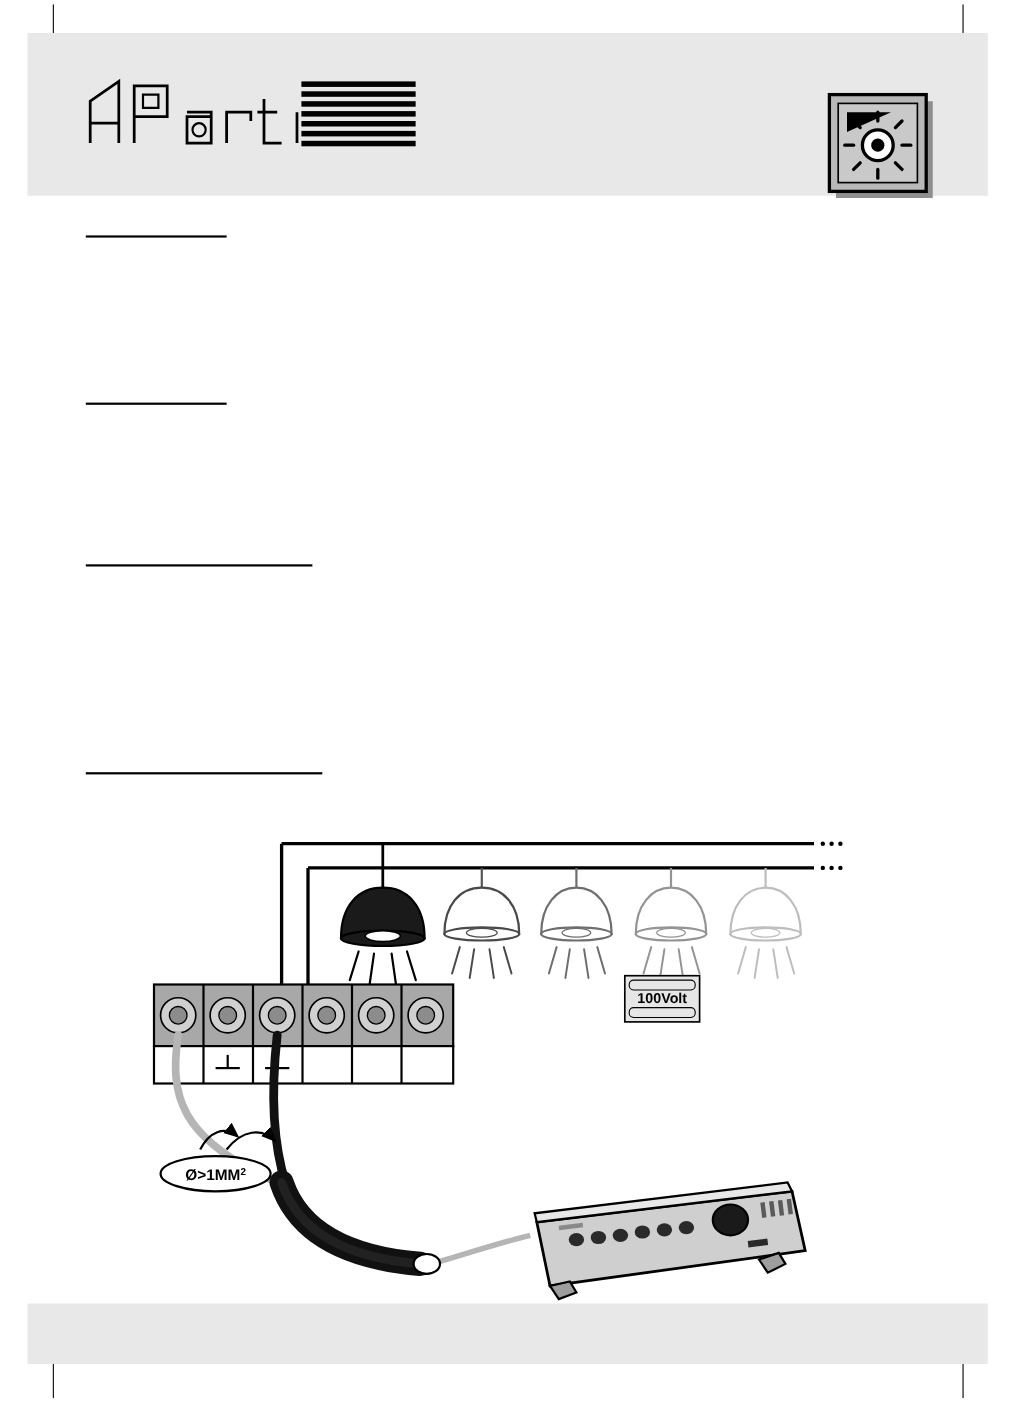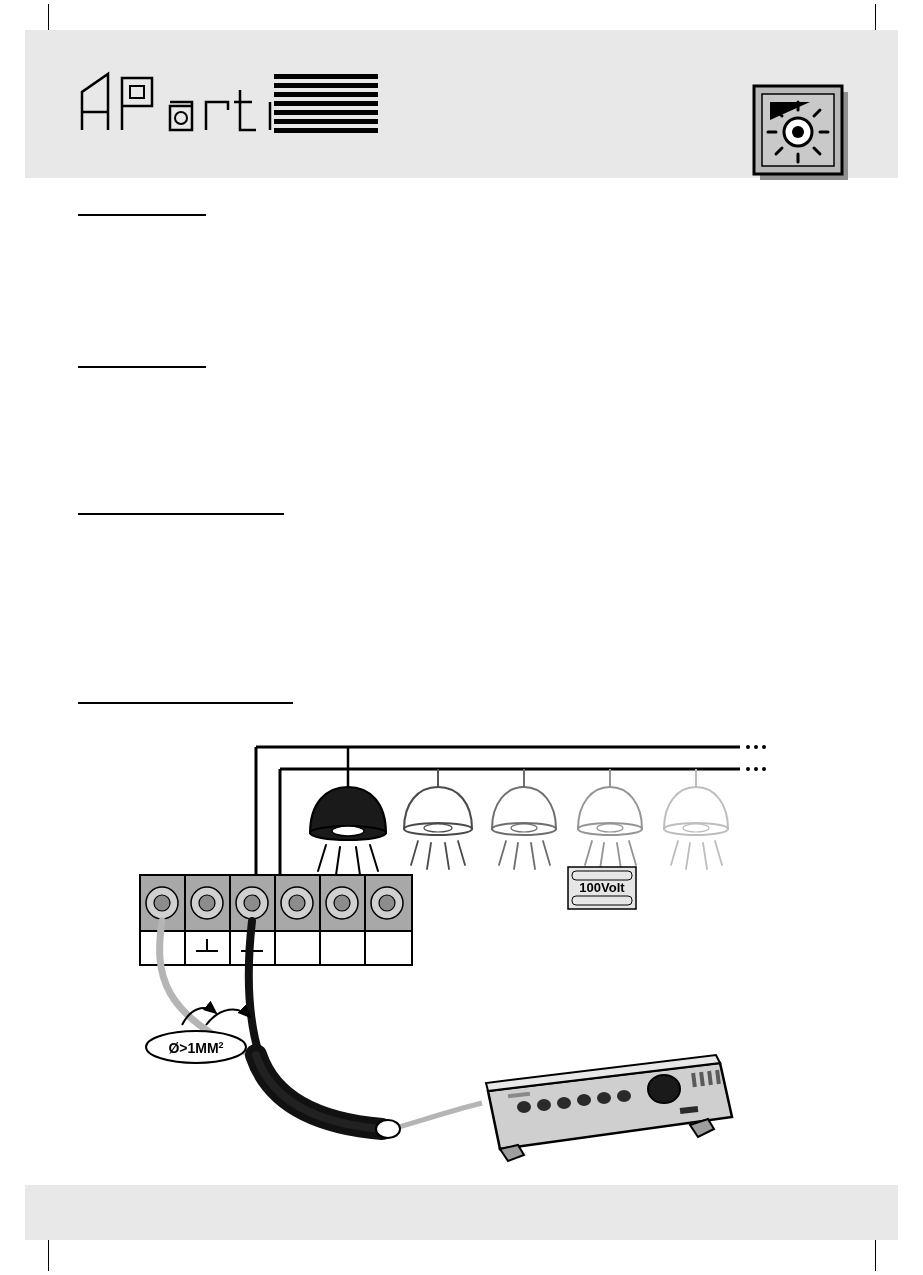--- a/index.html
+++ b/index.html
@@ -66,21 +66,21 @@
   
   .rule {
     position: absolute;
     border-top: 2px solid #000000;
   }
 
   
   .diagram {
     position: absolute;
     left: 120px;
-    top: 725px;
+    top: 745px;
     width: 680px;
     height: 450px;
   }
   .diagram svg { display: block; }
 
   .hidden-text {
     position: absolute;
     font-size: 11px;
     color: transparent;
     user-select: text;

